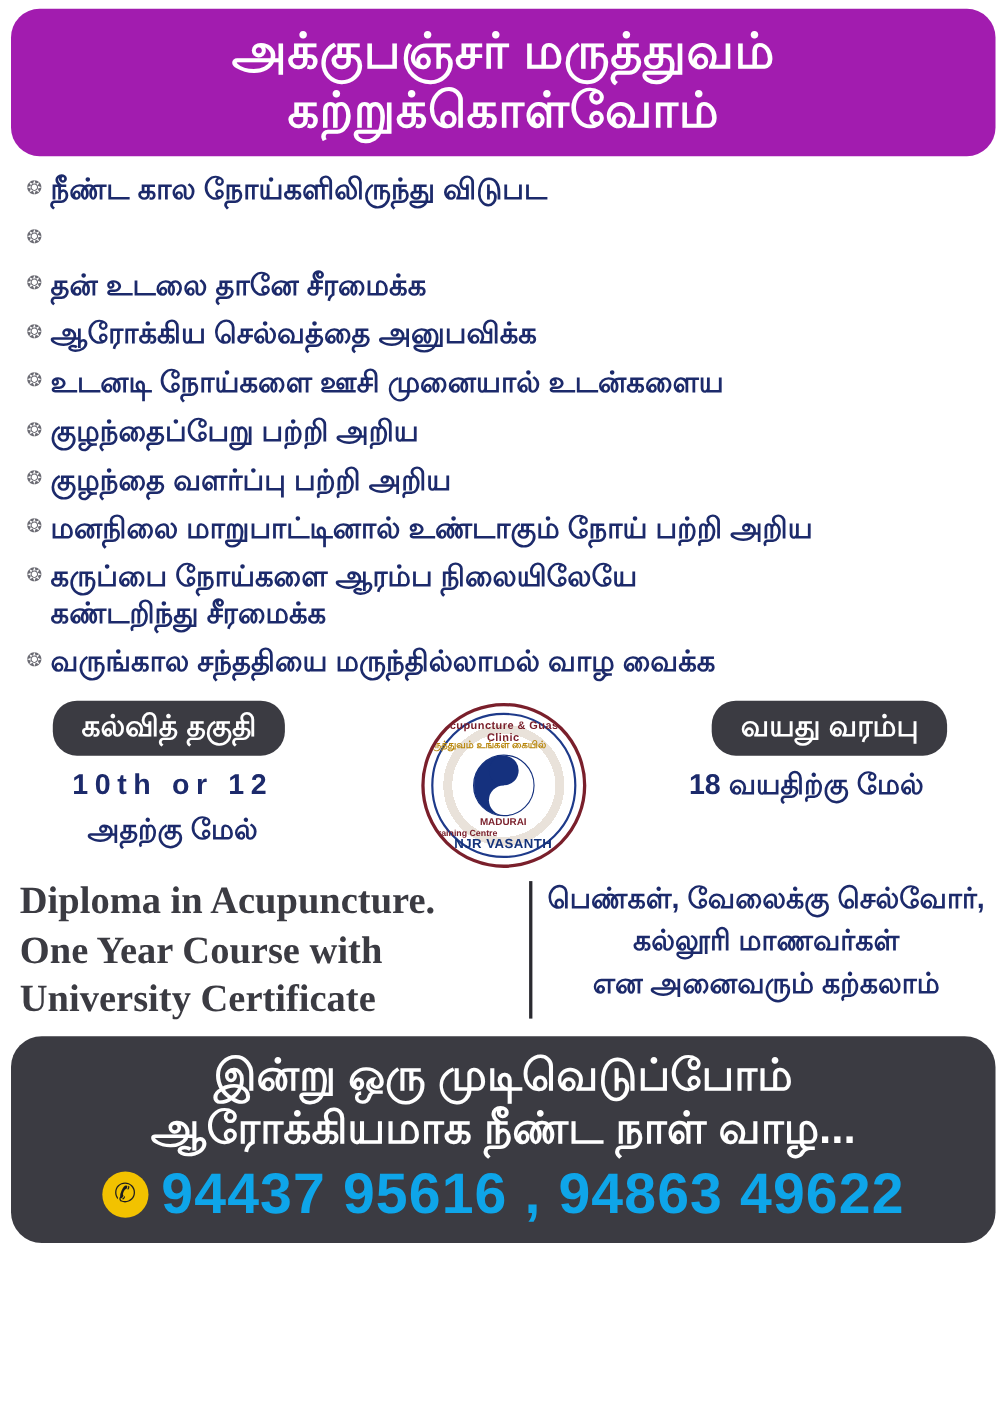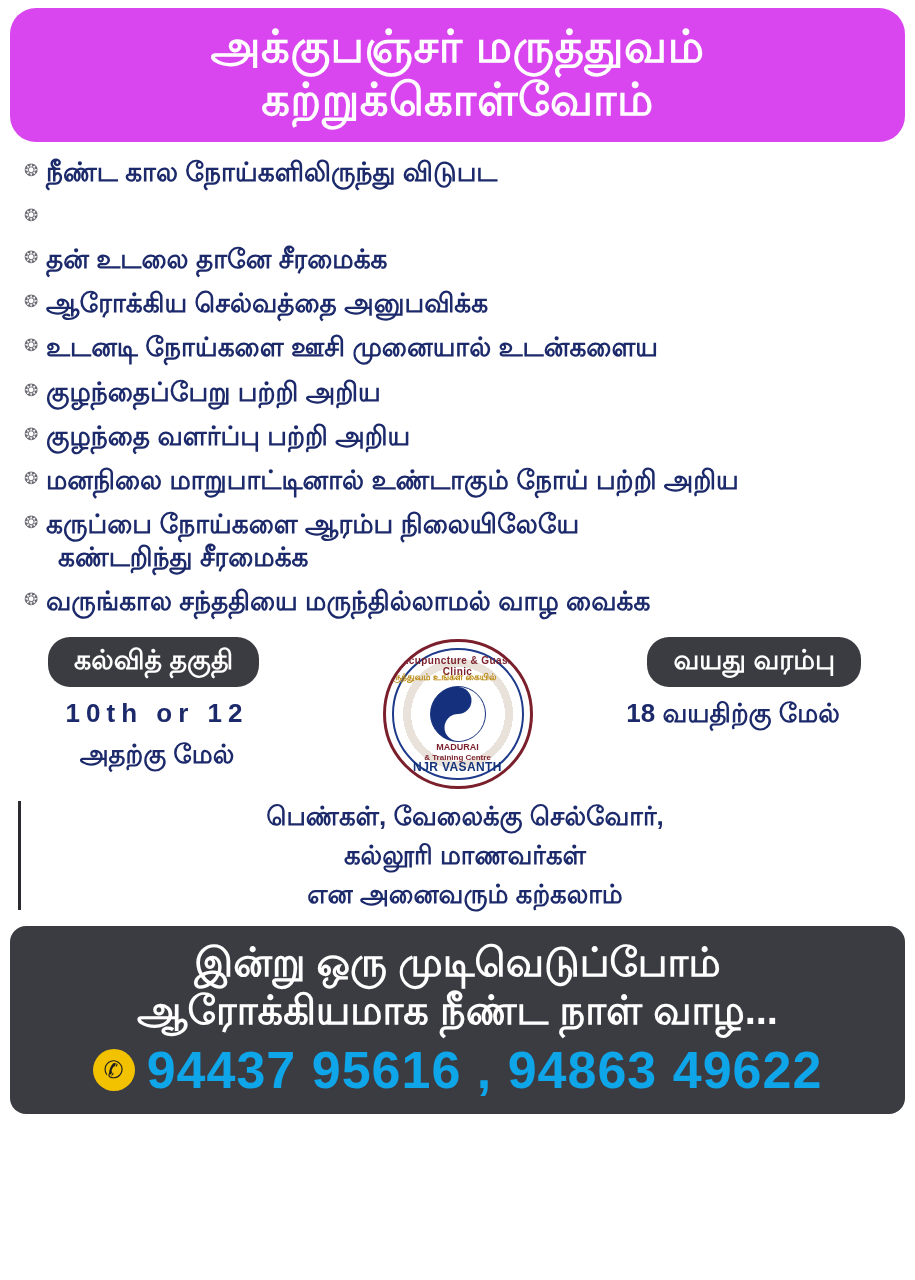--- a/index.html
+++ b/index.html
@@ -19,21 +19,21 @@
     height: 1280px;
     background: #ffffff;
     box-sizing: border-box;
     padding: 6px 8px 6px 8px;
     display: flex;
     flex-direction: column;
   }
 
   
   .header-band {
-    background: #d946ef;
+    background: #a21caf;
     border-radius: 26px;
     margin: 2px 2px 0 2px;
     padding: 12px 10px 16px 10px;
     text-align: center;
   }
   .header-line {
     color: #ffffff;
     font-weight: bold;
     font-size: 45px;
     line-height: 1.18;
@@ -61,21 +61,20 @@
   }
   .bullet-text {
     color: #1c2a6b;
     font-size: 26.5px;
     font-weight: bold;
     line-height: 1.22;
     letter-spacing: 0px;
   }
   .bullet-text .cont {
     display: block;
-    margin-left: 12px;
   }
 
   
   .mid-row {
     position: relative;
     margin-top: 8px;
     height: 150px;
   }
   .pill {
     position: absolute;
@@ -162,21 +161,20 @@
     bottom: 34px;
     text-align: center;
     color: #7a1f2b;
     font-size: 9px;
     font-weight: bold;
   }
   .logo-sub {
     position: absolute;
     left: 0; right: 0;
     bottom: 24px;
-    text-align: center;
     color: #7a1f2b;
     font-size: 8px;
     font-weight: bold;
   }
   .yinyang {
     position: absolute;
     left: 50%;
     top: 50%;
     transform: translate(-50%, -50%);
     width: 54px;
@@ -223,21 +221,21 @@
     color: #1c2a6b;
     font-weight: bold;
     font-size: 26px;
     line-height: 1.5;
     text-align: center;
   }
 
   
   .footer-band {
     background: #3b3b42;
-    border-radius: 16px;
+    border-radius: 28px;
     margin: 12px 2px 2px 2px;
     padding: 12px 10px 14px 10px;
     text-align: center;
   }
   .footer-line {
     color: #ffffff;
     font-weight: bold;
     font-size: 40px;
     line-height: 1.2;
     white-space: nowrap;
@@ -340,20 +338,25 @@
       <div class="logo-bottom-text">NJR VASANTH</div>
     </div>
 
     <div class="pill pill-right">வயது வரம்பு</div>
     <div class="mid-text mid-right">
       <span class="sub-line">18 வயதிற்கு மேல்</span>
     </div>
   </div>
 
   <div class="course-row">
+    <div class="course-left">
+      <div>Diploma in Acupuncture.</div>
+      <div>One Year Course with</div>
+      <div>University Certificate</div>
+    </div>
     <div class="vdiv"></div>
     <div class="course-right">
       <div>பெண்கள், வேலைக்கு செல்வோர்,</div>
       <div>கல்லூரி மாணவர்கள்</div>
       <div>என அனைவரும் கற்கலாம்</div>
     </div>
   </div>
 
   <div class="footer-band">
     <div class="footer-line">இன்று ஒரு முடிவெடுப்போம்</div>

